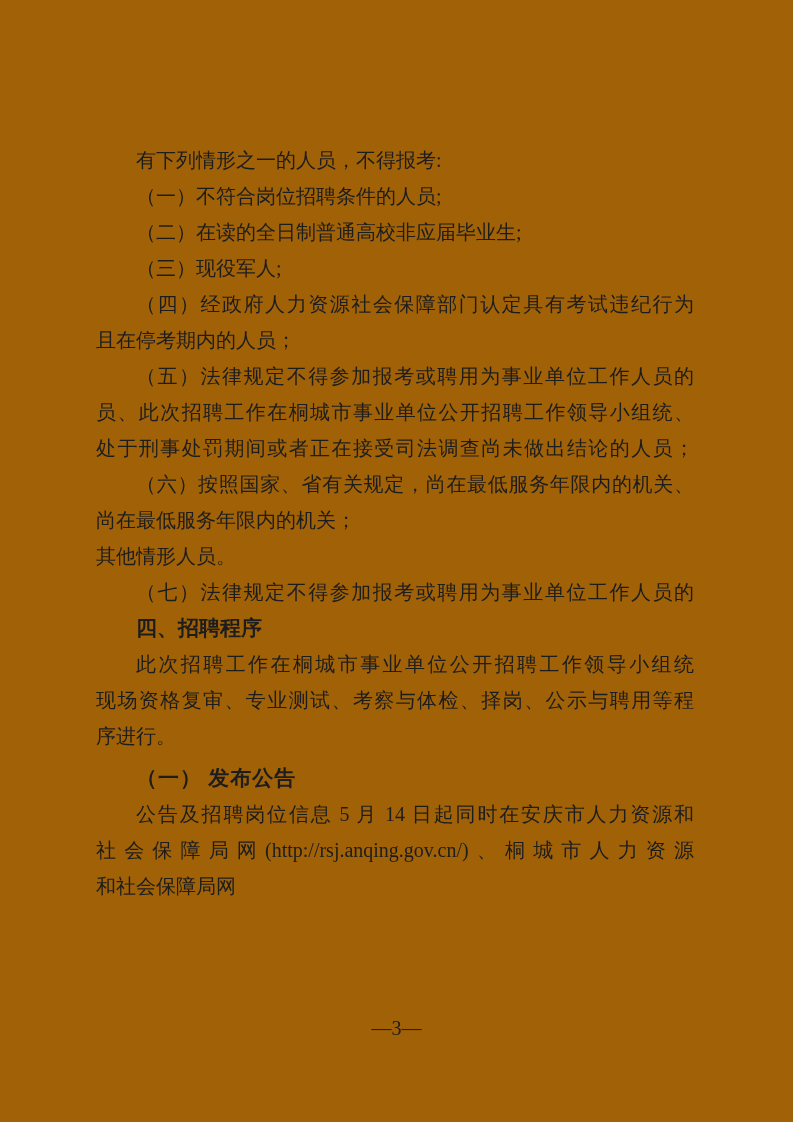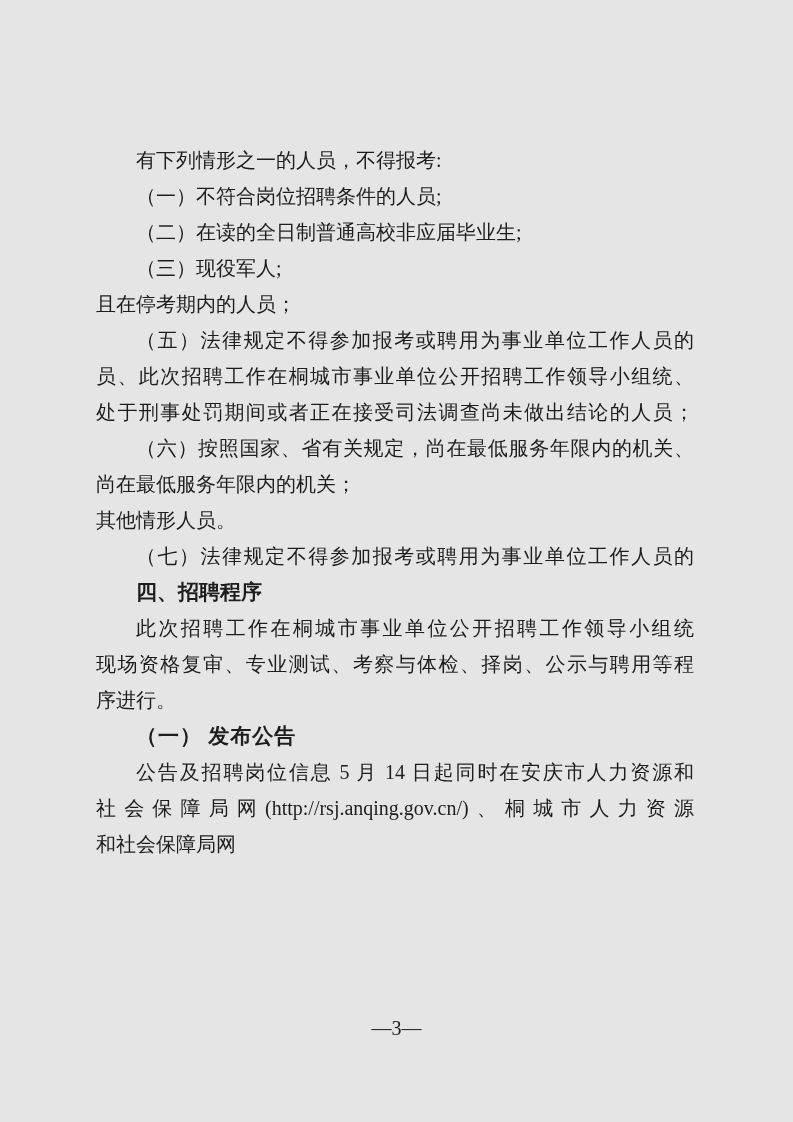--- a/index.html
+++ b/index.html
@@ -4,21 +4,21 @@
 <style>
   html, body {
     margin: 0;
     padding: 0;
     background: #ffffff;
   }
   .page {
     position: relative;
     width: 793px;
     height: 1122px;
-    background: #e5e5e5;
+    background: #a16207;
     overflow: hidden;
     font-family: "Liberation Serif", "DejaVu Serif", serif;
     color: #1d1d1d;
   }
   .content {
     position: absolute;
     left: 96px;
     top: 142px;
     width: 598px;
   }
@@ -39,40 +39,42 @@
   }
   .line.heading-sans {
     font-family: "Liberation Sans", "DejaVu Sans", sans-serif;
     font-weight: 700;
     font-size: 21px;
   }
   .line.heading-kai {
     font-weight: 700;
     font-size: 21px;
     letter-spacing: 1px;
+    margin-top: 6px;
   }
   .footer {
     position: absolute;
     left: 0;
     top: 1010px;
     width: 100%;
     text-align: center;
     font-size: 20px;
     line-height: 36px;
   }
 </style>
 </head>
 <body>
 
 <div class="page">
   <main class="content">
       <div class="line indent">有下列情形之一的人员，不得报考:</div>
       <div class="line indent">（一）不符合岗位招聘条件的人员;</div>
       <div class="line indent">（二）在读的全日制普通高校非应届毕业生;</div>
       <div class="line indent">（三）现役军人;</div>
+      <div class="line indent justify">（四）经政府人力资源社会保障部门认定具有考试违纪行为</div>
       <div class="line">且在停考期内的人员；</div>
       <div class="line indent justify">（五）法律规定不得参加报考或聘用为事业单位工作人员的</div>
       <div class="line justify">员、此次招聘工作在桐城市事业单位公开招聘工作领导小组统、</div>
       <div class="line justify">处于刑事处罚期间或者正在接受司法调查尚未做出结论的人员；</div>
       <div class="line indent justify">（六）按照国家、省有关规定，尚在最低服务年限内的机关、</div>
       <div class="line">尚在最低服务年限内的机关；</div>
       <div class="line">其他情形人员。</div>
       <div class="line indent justify">（七）法律规定不得参加报考或聘用为事业单位工作人员的</div>
       <div class="line indent heading-sans">四、招聘程序</div>
       <div class="line indent justify">此次招聘工作在桐城市事业单位公开招聘工作领导小组统</div>

